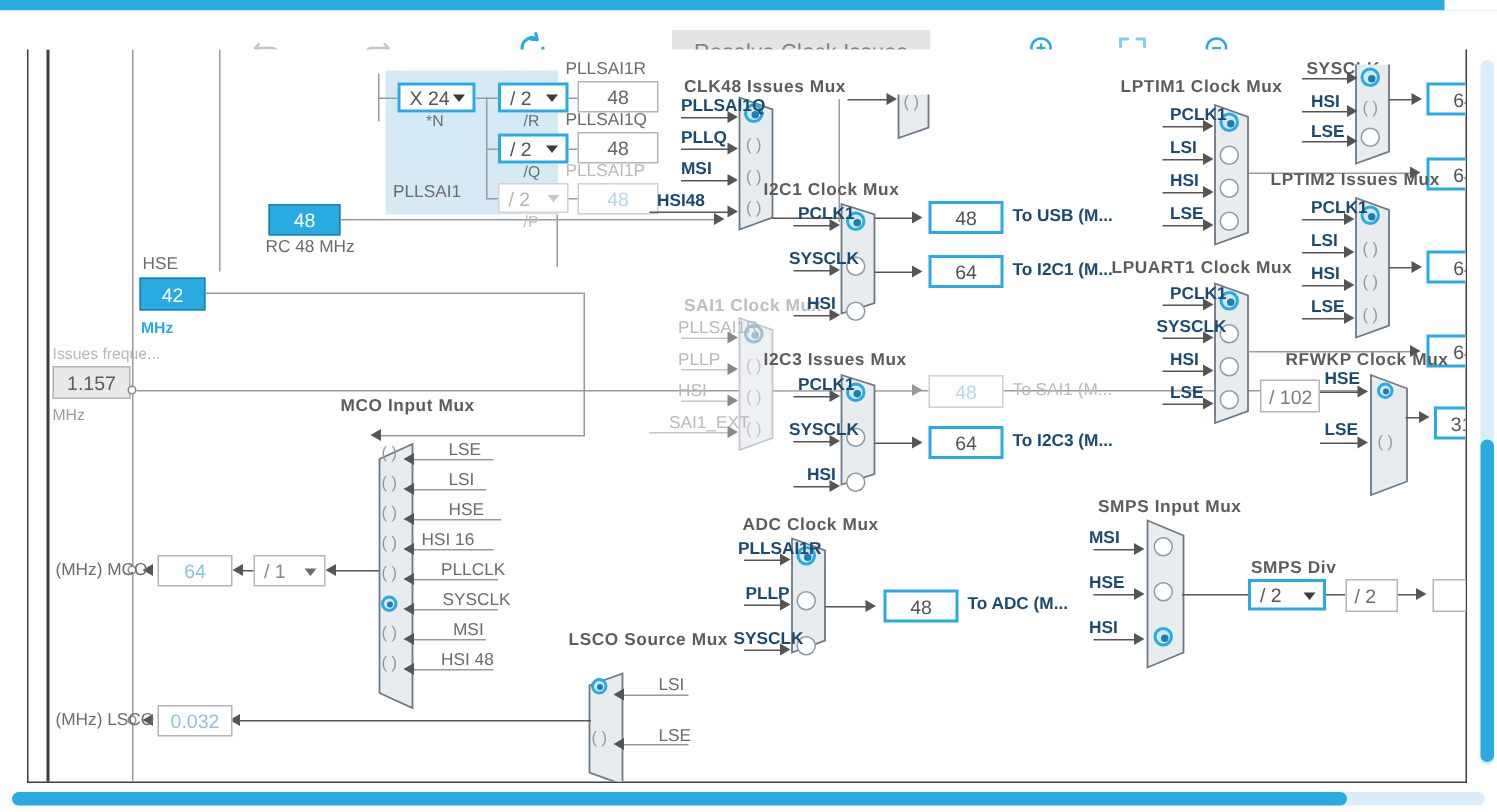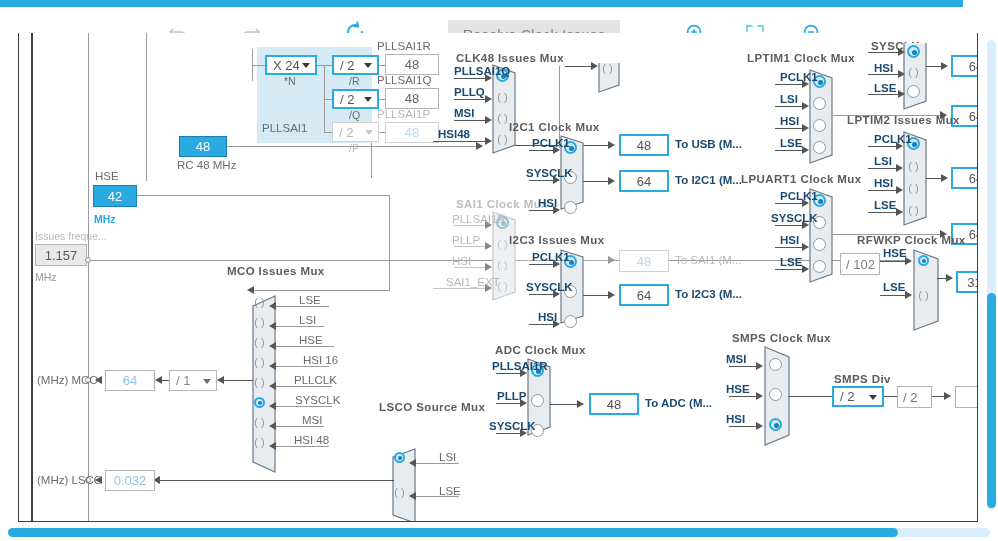--- a/index.html
+++ b/index.html
@@ -446,40 +446,40 @@
     <div class="wire-h dk" style="left:477px;top:370px;width:26px;"></div>
     <div class="arrow" style="left:501px;top:366px;"></div>
     <div class="wire-h dk" style="left:477px;top:400px;width:26px;"></div>
     <div class="arrow" style="left:501px;top:396px;"></div>
 
     <div class="wire-h dk" style="left:531px;top:371px;width:29px;"></div>
     <div class="arrow" style="left:558px;top:367px;"></div>
     <div class="vbox sel" style="left:570px;top:360px;width:50px;height:22px;">48</div>
     <div class="lbl blue" style="left:626px;top:364px;">To ADC (M...</div>
 
-    <div class="lbl title" style="left:208px;top:232px;">MCO Issues Mux</div>
+    <div class="lbl title" style="left:208px;top:232px;">MCO Input Mux</div>
 
     <div class="mux" style="left:231px;top:262px;">
       <svg width="26" height="178" viewBox="0 0 26 178">
         <path d="M25 1 L3 11 L3 167 L25 177 Z" fill="#e8ecef" stroke="#6b7a86" stroke-width="1.2"></path>
       </svg>
     </div>
     <div class="rdo off-par" style="left:234px;top:262px;">( )</div>
     <div class="rdo off-par" style="left:234px;top:282px;">( )</div>
     <div class="rdo off-par" style="left:234px;top:302px;">( )</div>
     <div class="rdo off-par" style="left:234px;top:322px;">( )</div>
     <div class="rdo off-par" style="left:234px;top:342px;">( )</div>
     <div class="rdo sm on" style="left:235px;top:364px;"></div>
     <div class="rdo off-par" style="left:234px;top:382px;">( )</div>
     <div class="rdo off-par" style="left:234px;top:402px;">( )</div>
 
     <div class="lbl" style="left:280px;top:261px;">LSE</div>
     <div class="lbl" style="left:280px;top:281px;">LSI</div>
     <div class="lbl" style="left:280px;top:301px;">HSE</div>
-    <div class="lbl" style="left:284px;top:321px;">HSI 16</div>
+    <div class="lbl" style="left:262px;top:321px;">HSI 16</div>
     <div class="lbl" style="left:275px;top:341px;">PLLCLK</div>
     <div class="lbl" style="left:276px;top:361px;">SYSCLK</div>
     <div class="lbl" style="left:283px;top:381px;">MSI</div>
     <div class="lbl" style="left:275px;top:401px;">HSI 48</div>
 
     <div class="wire-h" style="left:255px;top:273px;width:55px;"></div>
     <div class="arrow left" style="left:250px;top:269px;"></div>
     <div class="wire-h" style="left:255px;top:293px;width:50px;"></div>
     <div class="arrow left" style="left:250px;top:289px;"></div>
     <div class="wire-h" style="left:255px;top:313px;width:60px;"></div>
@@ -501,21 +501,21 @@
       <span>/ 1</span>
       <i class="cv"></i>
     </div>
     <div class="wire-h dk" style="left:141px;top:347px;width:9px;"></div>
     <div class="arrow left" style="left:136px;top:343px;"></div>
     <div class="vbox plain" style="left:86px;top:337px;width:50px;height:21px;color:#8fc2e0;">64</div>
     <div class="arrow left" style="left:76px;top:343px;"></div>
     <div class="junction" style="left:66px;top:344px;"></div>
     <div class="lbl" style="left:18px;top:341px;">(MHz) MCO</div>
 
-    <div class="lbl title" style="left:360px;top:368px;">LSCO Source Mux</div>
+    <div class="lbl title" style="left:360px;top:388px;">LSCO Source Mux</div>
 
     <div class="mux" style="left:371px;top:415px;">
       <svg width="26" height="76" viewBox="0 0 26 76">
         <path d="M25 1 L3 9 L3 67 L25 75 Z" fill="#e8ecef" stroke="#6b7a86" stroke-width="1.2"></path>
       </svg>
     </div>
     <div class="rdo sm on" style="left:375px;top:419px;"></div>
     <div class="rdo off-par" style="left:374px;top:452px;">( )</div>
 
     <div class="lbl" style="left:420px;top:418px;">LSI</div>
@@ -655,21 +655,21 @@
     <div class="lbl sig" style="left:864px;top:248px;">LSE</div>
     <div class="wire-h dk" style="left:861px;top:228px;width:27px;"></div>
     <div class="arrow" style="left:886px;top:224px;"></div>
     <div class="wire-h dk" style="left:861px;top:262px;width:27px;"></div>
     <div class="arrow" style="left:886px;top:258px;"></div>
 
     <div class="wire-h dk" style="left:918px;top:245px;width:12px;"></div>
     <div class="arrow" style="left:927px;top:241px;"></div>
     <div class="vbox sel" style="left:937px;top:238px;width:55px;height:22px;">31.25</div>
 
-    <div class="lbl title" style="left:713px;top:299px;">SMPS Clock Mux</div>
+    <div class="lbl title" style="left:713px;top:299px;">SMPS Input Mux</div>
 
     <div class="mux" style="left:745px;top:313px;">
       <svg width="26" height="100" viewBox="0 0 26 100">
         <path d="M1 1 L25 11 L25 89 L1 99 Z" fill="#e8ecef" stroke="#6b7a86" stroke-width="1.2"></path>
       </svg>
     </div>
     <div class="rdo" style="left:750px;top:325px;"></div>
     <div class="rdo" style="left:750px;top:355px;"></div>
     <div class="rdo on" style="left:750px;top:385px;"></div>
 

